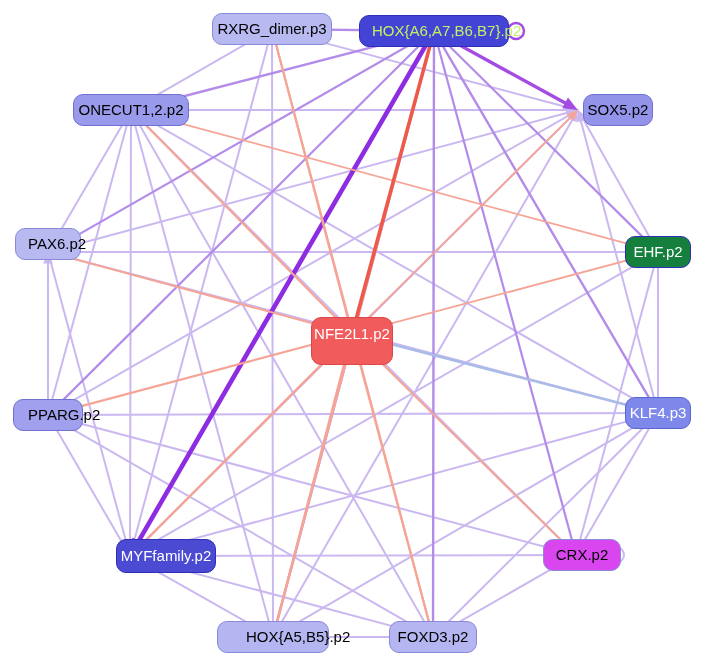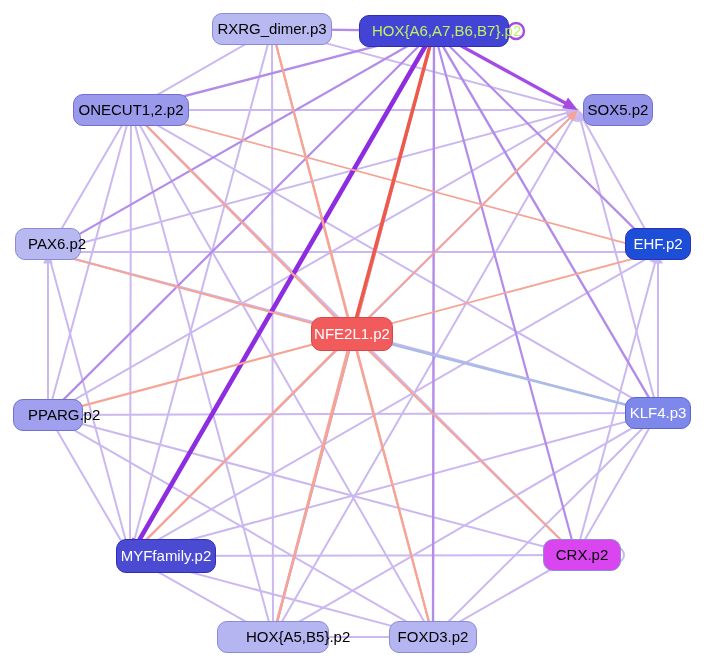--- a/index.html
+++ b/index.html
@@ -179,22 +179,22 @@
       <circle cx="620" cy="110" r="8" fill="none" stroke="#cbb8f0" stroke-width="2"></circle>
       <circle cx="616" cy="555" r="8" fill="none" stroke="#cbb8f0" stroke-width="2"></circle>
       <circle cx="187" cy="556" r="8" fill="none" stroke="#cbb8f0" stroke-width="2"></circle>
     </svg>
   <div>
       <div class="node" style="left: 212px; top: 13px; width: 120px; height: 32px; line-height: 29px; background: rgb(185, 185, 242); border-color: rgb(138, 138, 216); color: rgb(0, 0, 0);">RXRG_dimer.p3</div>
       <div class="node" style="left: 359px; top: 15px; width: 150px; height: 32px; line-height: 29px; background: rgb(67, 67, 214); border-color: rgb(46, 46, 184); color: #bef264; padding-left: 12px;">HOX{A6,A7,B6,B7}.p2</div>
       <div class="node" style="left: 73px; top: 94px; width: 116px; height: 32px; line-height: 29px; background: rgb(154, 154, 236); border-color: rgb(112, 112, 208); color: rgb(0, 0, 0);">ONECUT1,2.p2</div>
       <div class="node" style="left: 543px; top: 94px; width: 70px; height: 32px; line-height: 29px; background: rgb(147, 147, 234); border-color: rgb(112, 112, 208); color: rgb(0, 0, 0); margin-left: 40px;">SOX5.p2</div>
       <div class="node" style="left: 15px; top: 228px; width: 66px; height: 32px; line-height: 29px; background: rgb(185, 185, 242); border-color: rgb(138, 138, 216); color: rgb(0, 0, 0); padding-left: 12px;">PAX6.p2</div>
-      <div class="node" style="left: 625px; top: 228px; width: 66px; height: 32px; line-height: 29px; background: #1d4ed8; border-color: rgb(46, 46, 184); color: rgb(255, 255, 255);">EHF.p2</div>
-      <div class="node" style="left: 311px; top: 317px; width: 82px; height: 34px; line-height: 31px; background: rgb(242, 91, 91); border-color: rgb(216, 72, 72); color: rgb(255, 255, 255);">NFE2L1.p2</div>
+      <div class="node" style="left: 625px; top: 236px; width: 66px; height: 32px; line-height: 29px; background: #15803d; border-color: rgb(46, 46, 184); color: rgb(255, 255, 255);">EHF.p2</div>
+      <div class="node" style="left: 311px; top: 317px; width: 82px; height: 48px; line-height: 31px; background: rgb(242, 91, 91); border-color: rgb(216, 72, 72); color: rgb(255, 255, 255);">NFE2L1.p2</div>
       <div class="node" style="left: 13px; top: 399px; width: 70px; height: 32px; line-height: 29px; background: rgb(160, 160, 238); border-color: rgb(112, 112, 208); color: rgb(0, 0, 0); padding-left: 14px;">PPARG.p2</div>
       <div class="node" style="left: 625px; top: 397px; width: 66px; height: 32px; line-height: 29px; background: rgb(125, 136, 234); border-color: rgb(90, 102, 208); color: rgb(255, 255, 255);">KLF4.p3</div>
       <div class="node" style="left: 80px; top: 539px; width: 100px; height: 34px; line-height: 31px; background: rgb(74, 74, 210); border-color: rgb(46, 46, 184); color: rgb(255, 255, 255); margin-left: 36px;">MYFfamily.p2</div>
       <div class="node" style="left: 543px; top: 539px; width: 78px; height: 32px; line-height: 29px; background: #d946ef; border-color: rgb(138, 138, 216); color: rgb(0, 0, 0);">CRX.p2</div>
       <div class="node" style="left: 217px; top: 621px; width: 112px; height: 32px; line-height: 29px; background: rgb(181, 181, 241); border-color: rgb(138, 138, 216); color: rgb(0, 0, 0); padding-left: 28px;">HOX{A5,B5}.p2</div>
       <div class="node" style="left: 389px; top: 621px; width: 88px; height: 32px; line-height: 29px; background: rgb(181, 181, 241); border-color: rgb(138, 138, 216); color: rgb(0, 0, 0);">FOXD3.p2</div>
     </div>
 </div>
 
 </body></html>

